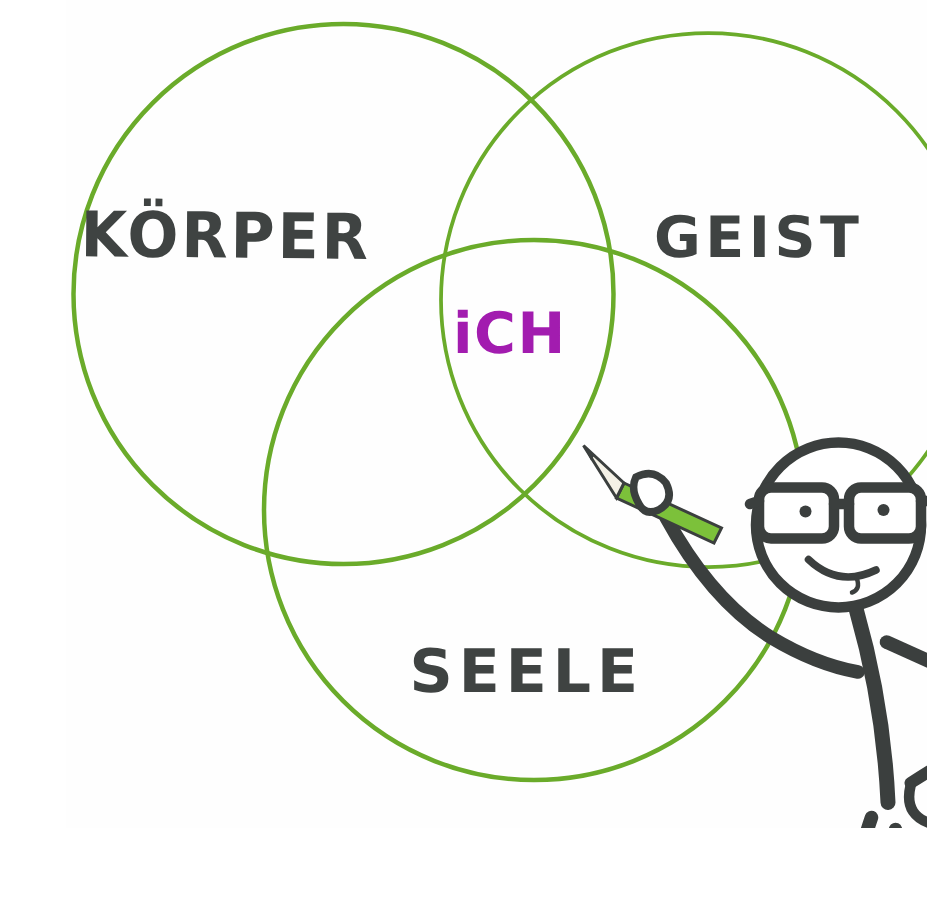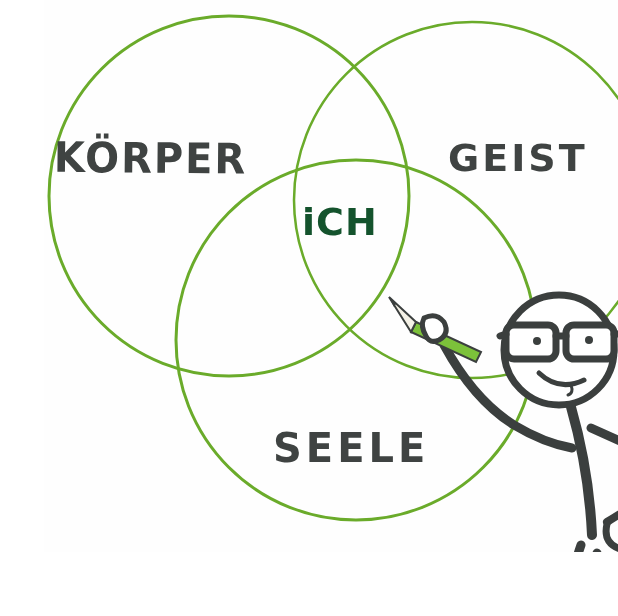--- a/index.html
+++ b/index.html
@@ -13,23 +13,23 @@
     svg { position: absolute; left: 0; top: 0; }
     .label {
       position: absolute;
       font-family: "DejaVu Sans", sans-serif;
       font-weight: bold;
       letter-spacing: 4px;
       white-space: nowrap;
       transform-origin: left top;
     }
     .label-dark { color: #3f4342; }
-    .label-green { color: #14532d; }
+    .label-green { color: #a21caf; }
     #label-koerper { left: 10px; top: 133px; font-size: 40px; letter-spacing: 2px; transform: scaleY(1.05) rotate(0.5deg); }
-    #label-geist { left: 404px; top: 136px; font-size: 38px; letter-spacing: 3px; }
+    #label-geist { left: 392px; top: 136px; font-size: 38px; letter-spacing: 3px; }
     #label-ich { left: 258px; top: 200px; font-size: 38px; letter-spacing: 1px; text-transform: lowercase; }
     #label-ich .cap { text-transform: uppercase; }
     #label-seele { left: 229px; top: 425px; font-size: 40px; letter-spacing: 4px; }
   </style>
 </head>
 <body>
 
 <div id="stage">
 
   <svg width="618" height="616" viewBox="0 0 618 616">

